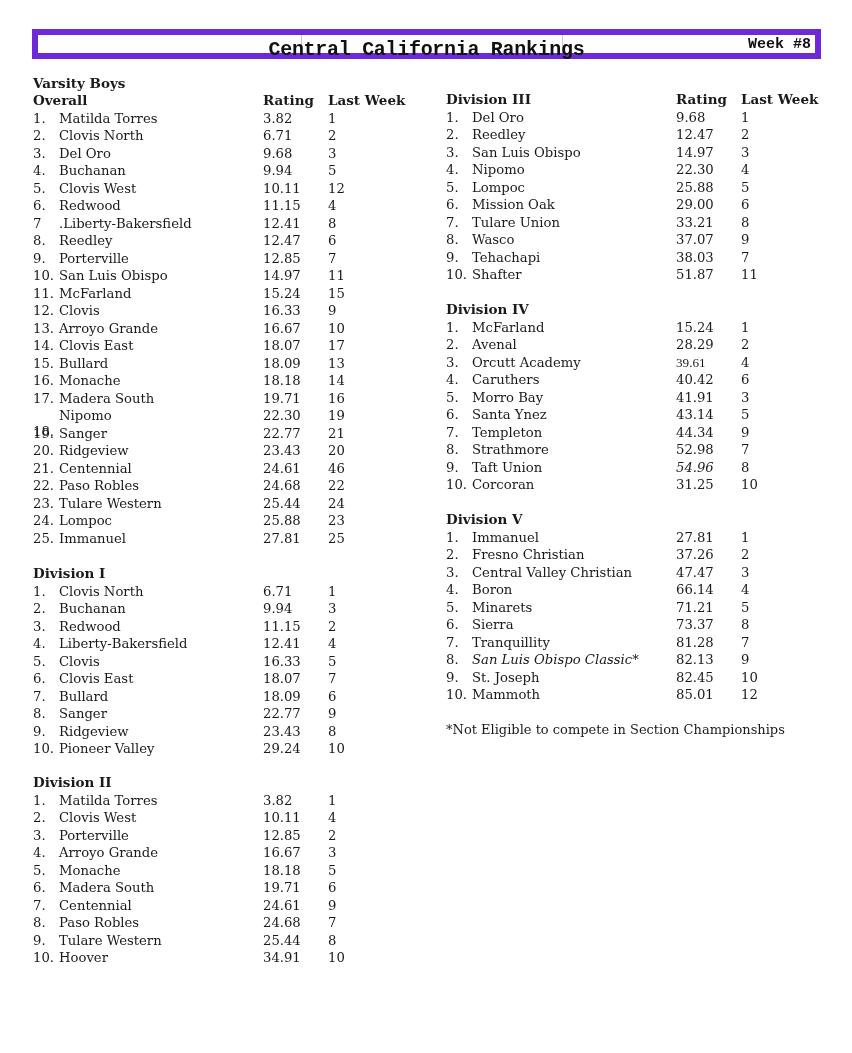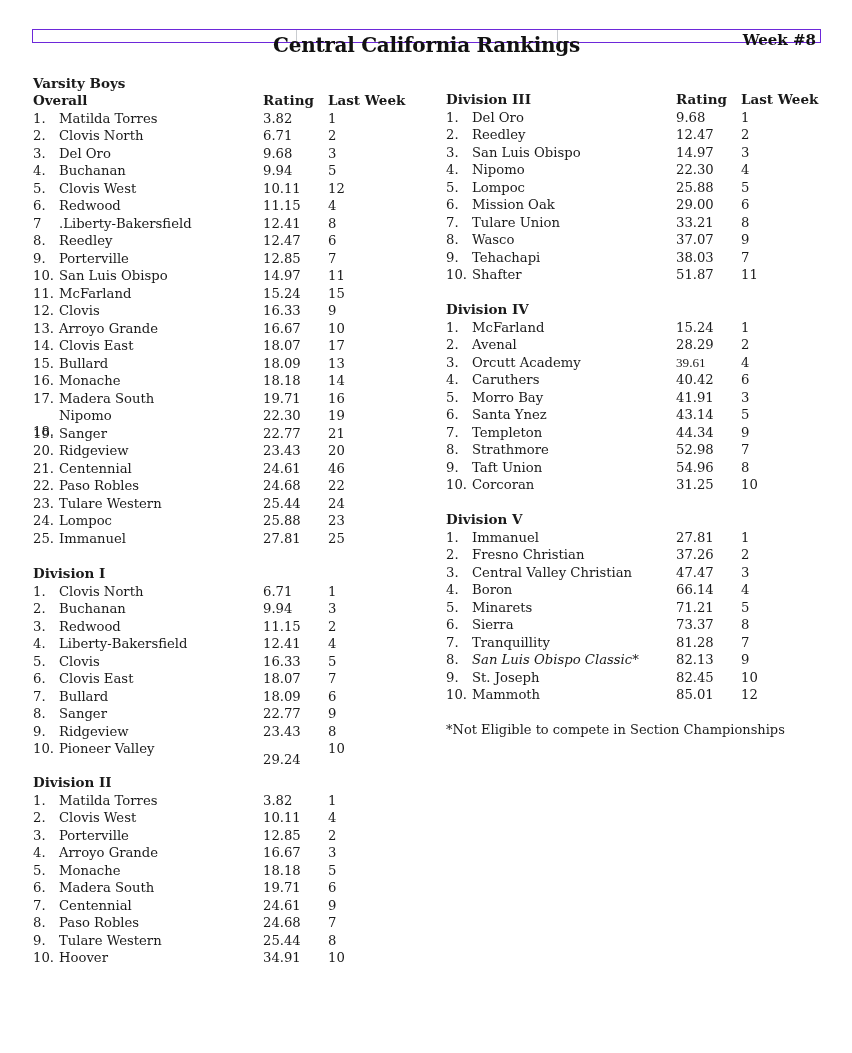--- a/index.html
+++ b/index.html
@@ -1,19 +1,19 @@
 <!DOCTYPE html>
 <html><head>
 <meta charset="utf-8">
 <style>
   html, body { margin:0; padding:0; background:#ffffff; }
   body { width:852px; height:1053px; position:relative; overflow:hidden;
          font-family:"DejaVu Serif","Liberation Serif",serif; color:#1a1a1a; }
-  .header-box { position:absolute; left:32px; top:29px; width:789px; height:14px;
-                border:1px solid #6d28d9; box-sizing:border-box; }
+  .header-box { position:absolute; left:32px; top:29px; width:789px; height:30px;
+                border:6px solid #6d28d9; box-sizing:border-box;font-family:Liberation Mono, monospace; }
   .header-div { position:absolute; top:0; width:1px; height:100%; background:#c9ccd0; }
   .title { position:absolute; left:0; width:100%; top:3px; text-align:center;
            font-weight:bold; font-size:20px; letter-spacing:-0.3px; color:#111; }
   .week { position:absolute; right:4px; top:1px; font-weight:bold; font-size:15px; color:#111; }
   .line { position:absolute; height:17.5px; line-height:17.5px; font-size:13.2px; white-space:nowrap; }
   .c-num, .c-name, .c-rating, .c-last { position:absolute; top:0; }
   .section-title { position:absolute; font-weight:bold; font-size:13.5px; line-height:17.5px; white-space:nowrap; }
   .footnote { position:absolute; font-size:13px; line-height:17.5px; white-space:nowrap; }
 </style>
 </head>
@@ -242,21 +242,21 @@
   </div>
 <div class="line" style="left: 33px; top: 722.5px; width: 380px;">
     <span class="c-num" style="left: 0px;">9.</span>
     <span class="c-name" style="left: 26px;">Ridgeview</span>
     <span class="c-rating" style="left: 230px;">23.43</span>
     <span class="c-last" style="left: 295px;">8</span>
   </div>
 <div class="line" style="left: 33px; top: 740px; width: 380px;">
     <span class="c-num" style="left: 0px;">10.</span>
     <span class="c-name" style="left: 26px;">Pioneer Valley</span>
-    <span class="c-rating" style="left: 230px; margin-top: 11px;">29.24</span>
+    <span class="c-rating" style="left: 230px;">29.24</span>
     <span class="c-last" style="left: 295px;">10</span>
   </div>
 <div class="section-title" style="left: 33px; top: 774px;">Division II</div>
 <div class="line" style="left: 33px; top: 791.5px; width: 380px;">
     <span class="c-num" style="left: 0px;">1.</span>
     <span class="c-name" style="left: 26px;">Matilda Torres</span>
     <span class="c-rating" style="left: 230px;">3.82</span>
     <span class="c-last" style="left: 295px;">1</span>
   </div>
 <div class="line" style="left: 33px; top: 809px; width: 380px;">
@@ -421,21 +421,21 @@
   </div>
 <div class="line" style="left: 446px; top: 441px; width: 380px;">
     <span class="c-num" style="left: 0px;">8.</span>
     <span class="c-name" style="left: 26px;">Strathmore</span>
     <span class="c-rating" style="left: 230px;">52.98</span>
     <span class="c-last" style="left: 295px;">7</span>
   </div>
 <div class="line" style="left: 446px; top: 458.5px; width: 380px;">
     <span class="c-num" style="left: 0px;">9.</span>
     <span class="c-name" style="left: 26px;">Taft Union</span>
-    <span class="c-rating" style="left: 230px;">54.96</span>
+    <span class="c-rating" style="left: 230px; font-style: italic;">54.96</span>
     <span class="c-last" style="left: 295px;">8</span>
   </div>
 <div class="line" style="left: 446px; top: 476px; width: 380px;">
     <span class="c-num" style="left: 0px;">10.</span>
     <span class="c-name" style="left: 26px;">Corcoran</span>
     <span class="c-rating" style="left: 230px;">31.25</span>
     <span class="c-last" style="left: 295px;">10</span>
   </div>
 <div class="section-title" style="left: 446px; top: 511px;">Division V</div>
 <div class="line" style="left: 446px; top: 528.5px; width: 380px;">

